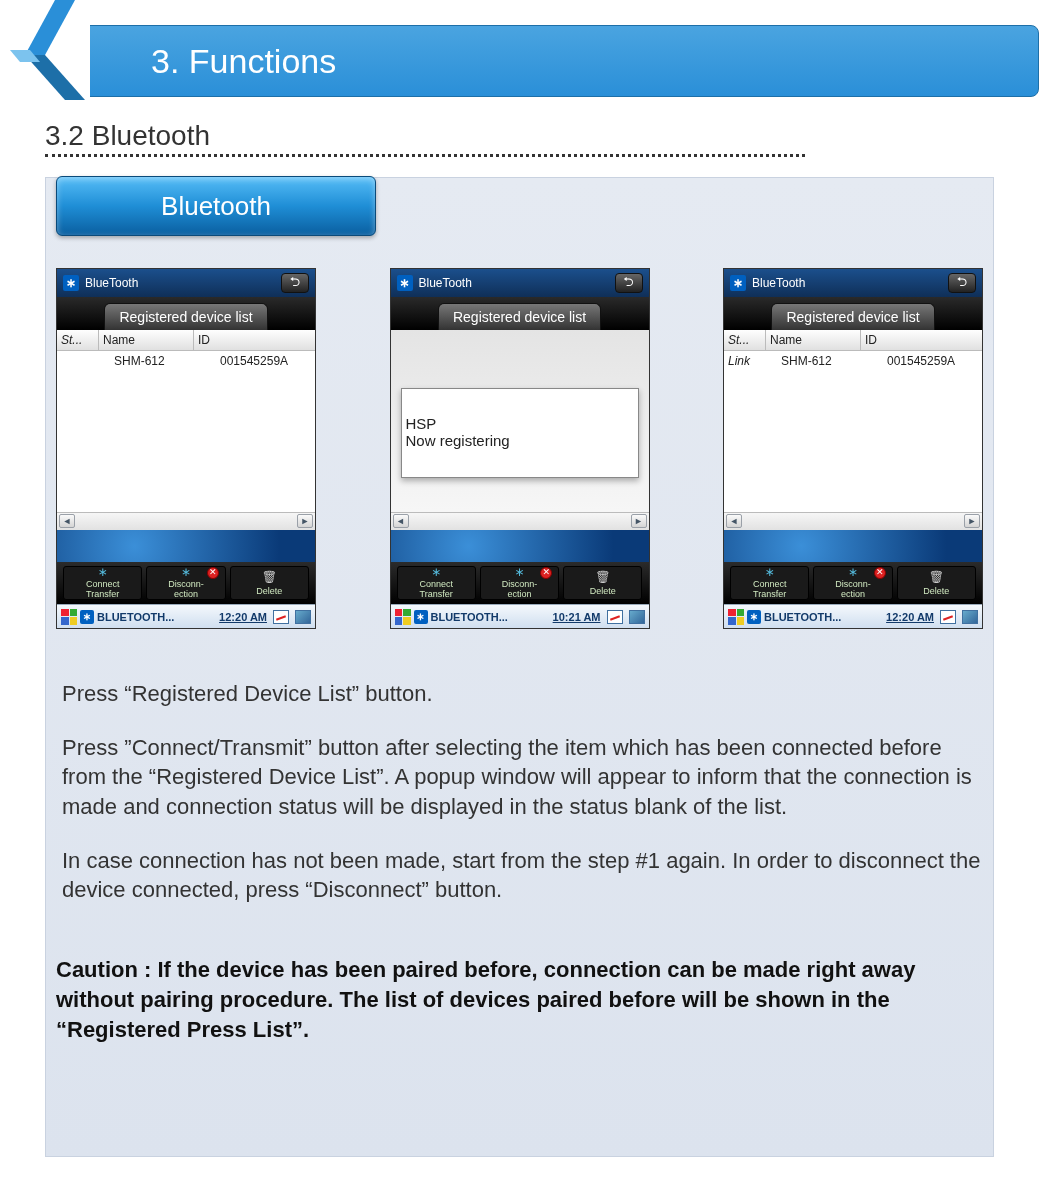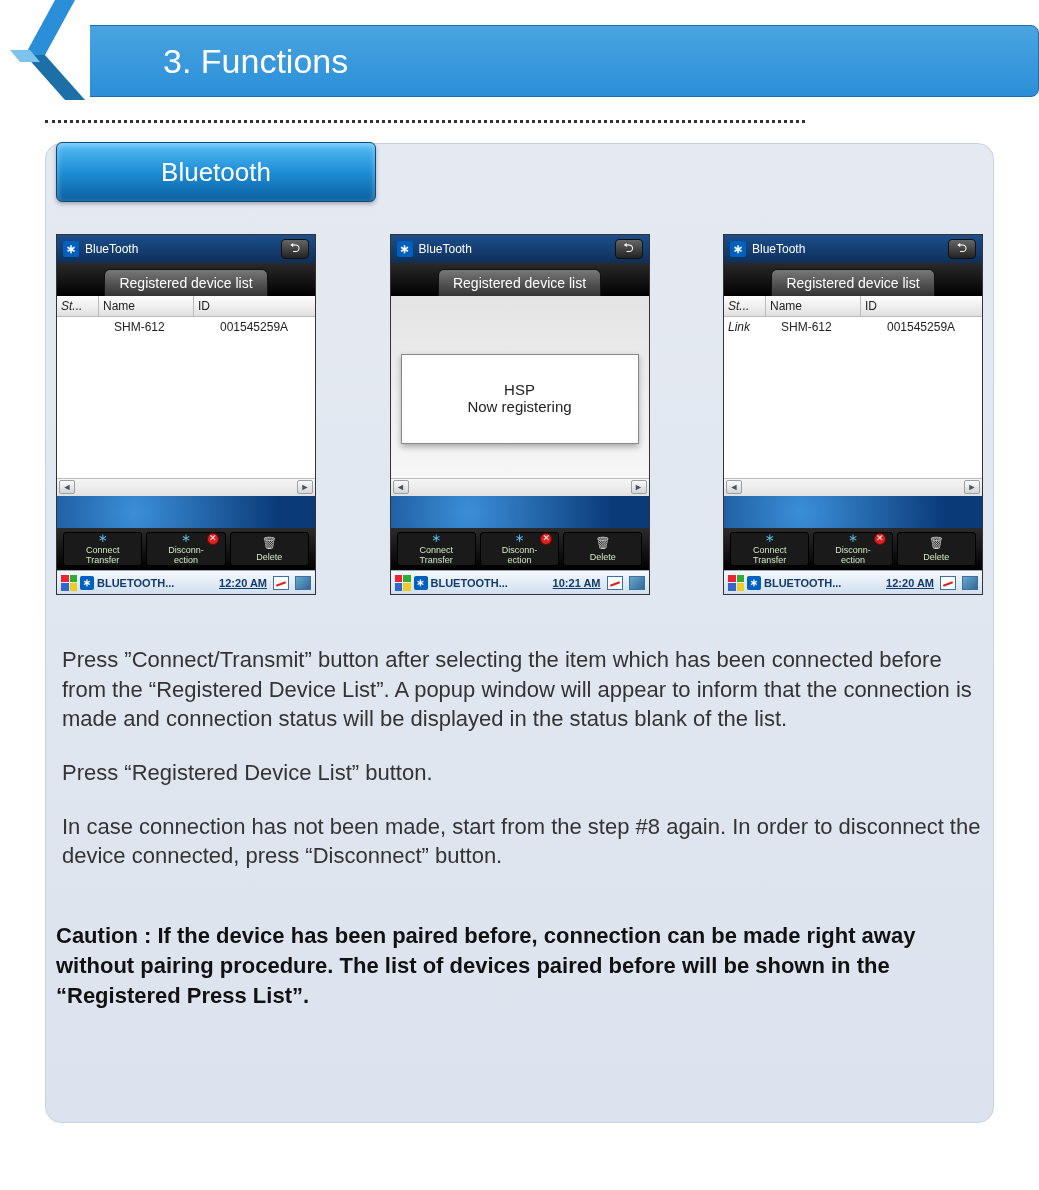--- a/index.html
+++ b/index.html
@@ -21,21 +21,21 @@
     top: 0;
     width: 90px;
     height: 100px;
     background: #fff;
     z-index: 2;
   }
   .header-logo svg { width: 100%; height: 100%; }
   .header-title-bar {
     position: absolute;
     top: 25px;
-    left: 12px;
+    left: 0;
     right: 0;
     height: 72px;
     background: linear-gradient(to bottom, #4aa4e0 0%, #2a8fd8 100%);
     border: 1px solid #1d6fa8;
     border-radius: 8px;
     display: flex;
     align-items: center;
     padding-left: 150px;
     z-index: 1;
   }
@@ -52,21 +52,21 @@
     margin: 10px 0 2px 0;
   }
   .dotted-line {
     border-bottom: 3px dotted #333;
     margin-bottom: 20px;
     width: 760px;
   }
   .panel {
     background: linear-gradient(to bottom, #e5eaf2 0%, #dce3ee 100%);
     border: 1px solid #c9d2e0;
-    border-radius: 16px;
+    border-radius: 0;
     padding: 0 10px 30px 10px;
     min-height: 980px;
     position: relative;
     margin-top: 20px;
   }
   .tab-button {
     position: relative;
     top: -2px;
     display: inline-block;
     width: 320px;
@@ -273,21 +273,20 @@
   }
   .tray-icon.blue { background: linear-gradient(135deg,#6ac,#369); }
   .spacer-flex { flex: 1; }
 
   .popup-overlay {
     position: absolute;
     top: 58px; left: 10px; right: 10px;
     background: #fff;
     border: 1px solid #888;
     box-shadow: 0 3px 6px rgba(0,0,0,.3);
-    text-align: center;
     color: #222;
     font-size: 15px;
     padding: 26px 4px 28px 4px;
     z-index: 5;
   }
   .instruction {
     font-size: 22px;
     color: #333;
     line-height: 1.35;
     margin: 0 0 24px 6px;
@@ -310,20 +309,21 @@
       <polygon points="25,55 45,55 85,100 65,100" fill="#1d6fa8"></polygon>
       <polygon points="10,50 30,50 40,62 20,62" fill="#7cc3ee"></polygon>
     </svg>
   </div>
   <div class="header-title-bar">
     <span>3. Functions</span>
   </div>
 </div>
 
 <div class="content">
+  <div class="section-title">3.2 Bluetooth</div>
   <div class="dotted-line"></div>
 
   <div class="panel">
     <div class="tab-button">Bluetooth</div>
 
     <div class="screens-row">
 
       <div class="device-screen">
         <div class="ds-titlebar">
           <span class="bt-icon">∗</span>
@@ -490,19 +490,19 @@
           <span class="taskbar-label">BLUETOOTH...</span>
           <span class="spacer-flex"></span>
           <span class="taskbar-time">12:20 AM</span>
           <span class="tray-icon red"></span>
           <span class="tray-icon blue"></span>
         </div>
       </div>
 
     </div>
 
+    <div class="instruction">Press “Registered Device List” button.</div>
     <div class="instruction">Press ”Connect/Transmit” button after selecting the item which has been connected before from the “Registered Device List”. A popup window will appear to inform that the connection is made and connection status will be displayed in the status blank of the list.</div>
-    <div class="instruction">Press “Registered Device List” button.</div>
-    <div class="instruction">In case connection has not been made, start from the step #8 again. In order to disconnect the device connected, press “Disconnect” button.</div>
+    <div class="instruction">In case connection has not been made, start from the step #1 again. In order to disconnect the device connected, press “Disconnect” button.</div>
     <div class="caution">Caution : If the device has been paired before, connection can be made right away without pairing procedure. The list of devices paired before will be shown in the “Registered Press List”.</div>
 
   </div>
 </div>
 
 </body></html>

